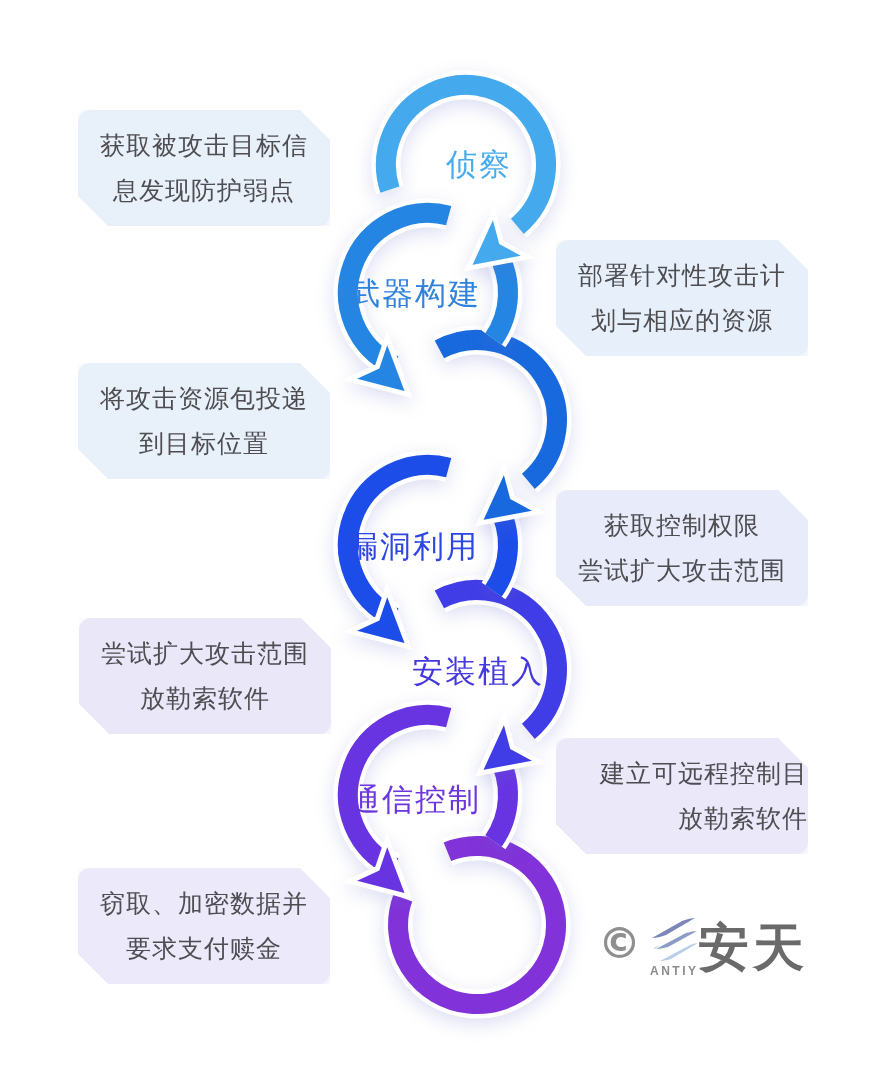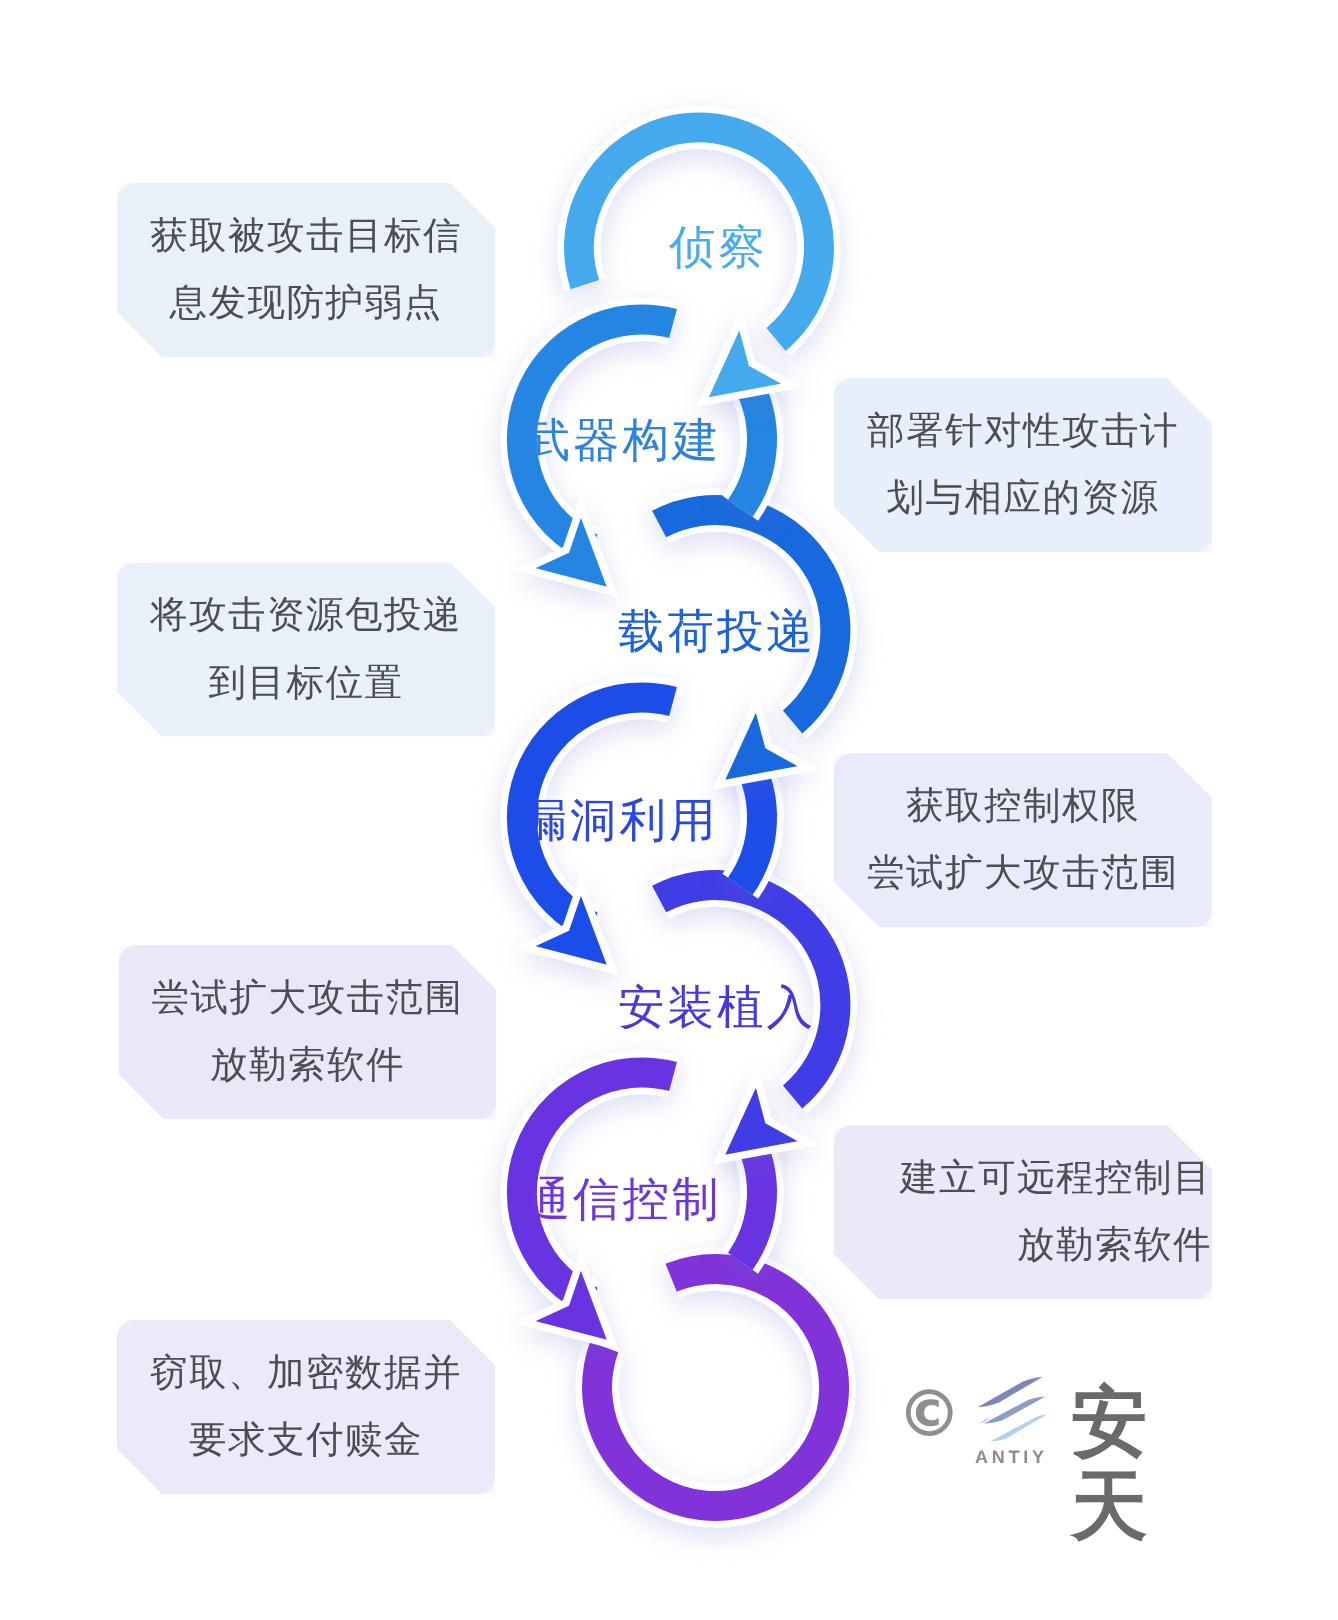--- a/index.html
+++ b/index.html
@@ -7,21 +7,20 @@
        font-family:"Liberation Sans","DejaVu Sans",sans-serif;}
   #stage{position:absolute;left:0;top:0;width:744px;height:1080px;}
   svg#rings{position:absolute;left:0;top:0;}
   .ring-g{filter:drop-shadow(0 6px 9px rgba(100,110,200,.22));}
   .note-box{
     position:absolute;width:252px;height:116px;
     display:flex;flex-direction:column;justify-content:center;align-items:center;
     border-radius:12px;
     clip-path:polygon(0 0, calc(100% - 30px) 0, 100% 30px, 100% 100%, 30px 100%, 0 calc(100% - 30px));
     filter:drop-shadow(0 5px 9px rgba(110,120,190,.16));
-    margin-top:12px;
   }
   .note-line{
     font-size:25px;line-height:45px;color:#4d4d52;letter-spacing:1px;
     text-align:center;white-space:nowrap;
   }
   .stage-label{
     position:absolute;transform:translate(-50%,-50%);
     font-size:31px;font-weight:500;letter-spacing:2px;white-space:nowrap;
   }
   .logo{position:absolute;left:598px;top:908px;width:215px;height:80px;}
@@ -29,21 +28,21 @@
     position:absolute;left:0;top:14px;font-size:43px;font-weight:700;color:#8f8f8f;
     font-family:"DejaVu Sans",sans-serif;line-height:43px;
   }
   .logo-swoosh{position:absolute;left:50px;top:8px;}
   .logo-en{
     position:absolute;left:52px;top:56px;font-size:12px;font-weight:700;
     color:#8c8c8c;letter-spacing:2.5px;
   }
   .logo-cn{
     position:absolute;left:100px;top:12px;font-size:51px;font-weight:700;
-    color:#6a6a6a;letter-spacing:4px;line-height:56px;margin-left:16px;
+    color:#6a6a6a;letter-spacing:4px;line-height:56px;
   }
 </style>
 </head>
 <body>
 
 <div id="stage">
 
   <svg id="rings" width="892" height="1080" viewBox="0 0 892 1080">
       <g class="ring-g">
         <path d="M447.4 851.8 A79 79 0 1 1 402.8 898.0" fill="none" stroke="#ffffff" stroke-width="29"></path>
@@ -82,21 +81,20 @@
       </g>
       <g class="ring-g">
         <path d="M389.9 189.7 A80 80 0 1 1 517.4 226.3" fill="none" stroke="#ffffff" stroke-width="29"></path>
         <path d="M389.9 189.7 A80 80 0 1 1 517.4 226.3" fill="none" stroke="#45a9ee" stroke-width="20"></path>
         <polygon points="38,0 -16,-28 -4,0 -16,28" transform="translate(498.2 244.7) rotate(142)" fill="#45a9ee" stroke="#ffffff" stroke-width="5" stroke-linejoin="miter"></polygon>
       </g>
     </svg>
 
   <div class="stage-label" style="left: 479px; top: 165px; color: rgb(71, 171, 238);">侦察</div>
   <div class="stage-label" style="left: 415px; top: 294px; color: rgb(46, 130, 220);">武器构建</div>
-  <div class="stage-label" style="left: 478px; top: 421px; color: rgb(29, 99, 214);">载荷投递</div>
   <div class="stage-label" style="left: 413px; top: 547px; color: rgb(43, 70, 226);">漏洞利用</div>
   <div class="stage-label" style="left: 478px; top: 672px; color: rgb(68, 56, 222);">安装植入</div>
   <div class="stage-label" style="left: 415px; top: 800px; color: rgb(108, 54, 220);">通信控制</div>
 
   <div class="note-box" style="left: 78px; top: 110px; background: rgb(232, 241, 250);">
     <div class="note-line">获取被攻击目标信</div>
     <div class="note-line">息发现防护弱点</div>
   </div>
   <div class="note-box" style="left: 556px; top: 240px; background: rgb(231, 240, 250);">
     <div class="note-line">部署针对性攻击计</div>

